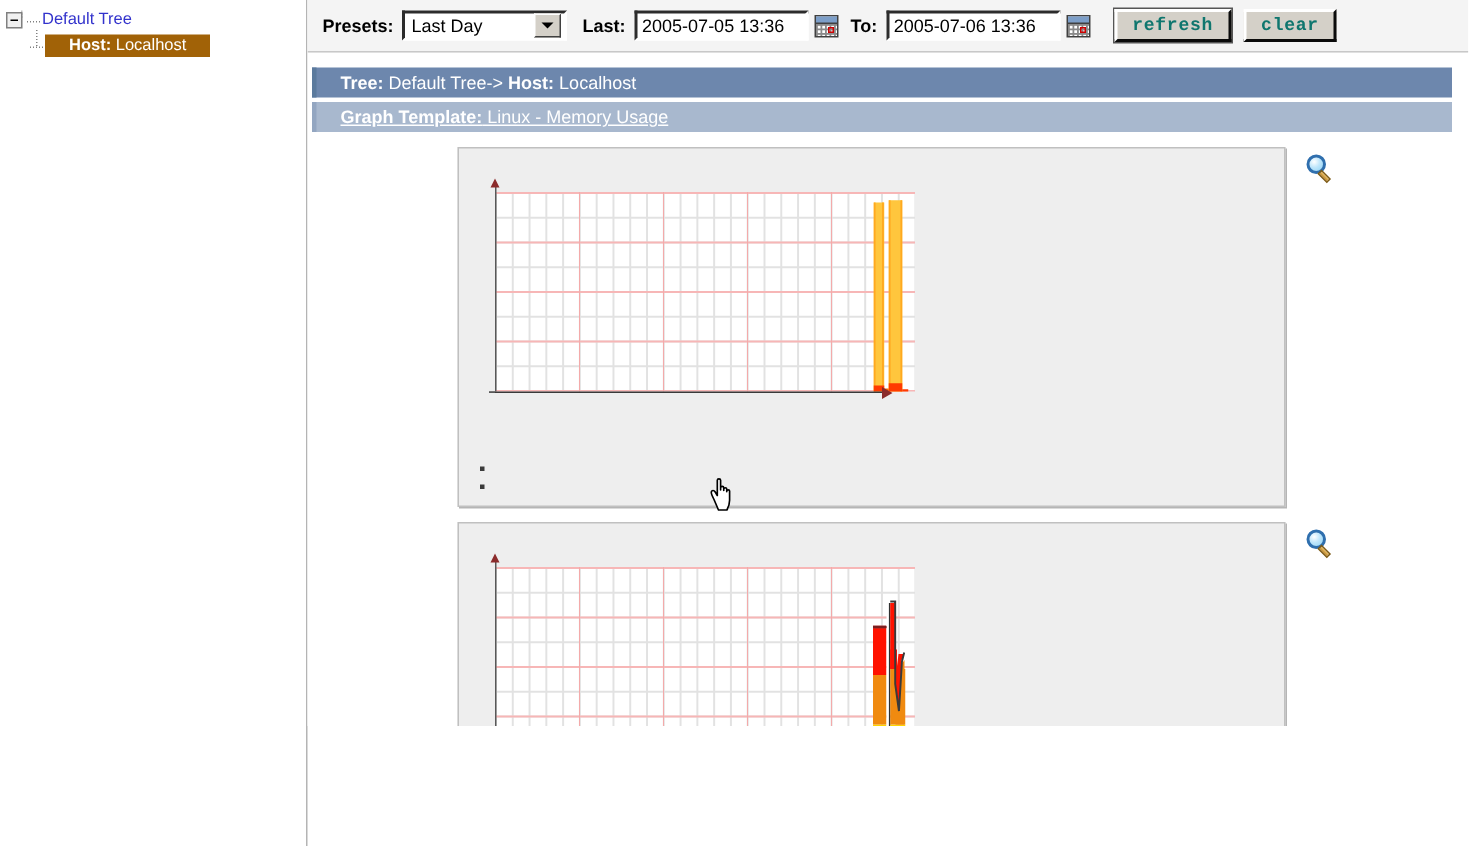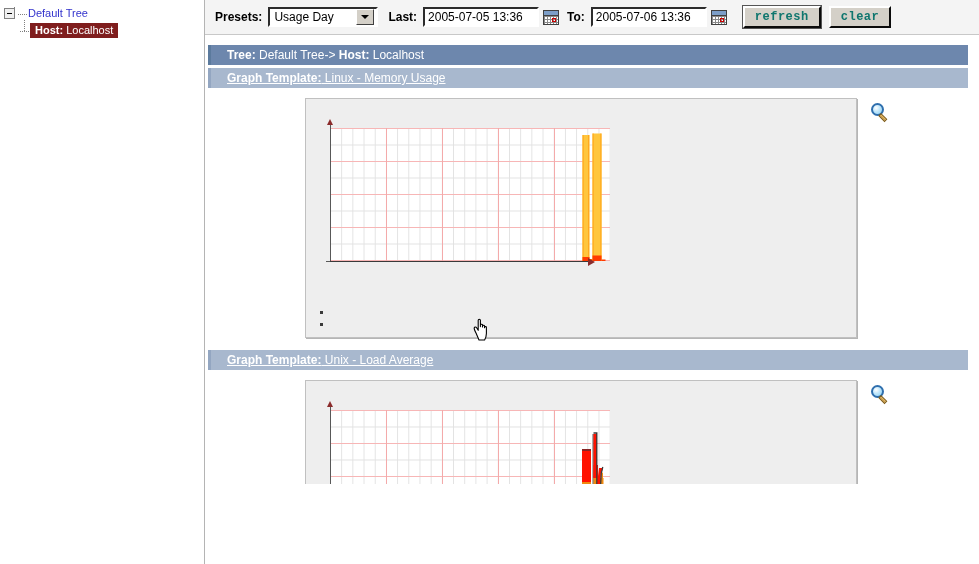--- a/index.html
+++ b/index.html
@@ -94,23 +94,23 @@
     background-size: 1px 2px;
   }
   .tree-link {
     color: #3333cc;
     font-size: 11px;
     line-height: 15px;
     text-decoration: none;
     cursor: pointer;
   }
   .tree-link.selected {
-    background: #7f1d1d;
+    background: #a16207;
     color: #ffffff;
-    padding: 0 5px;
+    padding: 0 16px;
   }
   .tree-link b { font-weight: bold; }
 
   
   #main {
     flex: 1 1 auto;
     height: 484px;
     position: relative;
     background: #ffffff;
     overflow: hidden;
@@ -440,21 +440,21 @@
     </div>
   </div>
 
   <div id="main">
 
     <div id="toolbar">
 
       <span class="tb-label">Presets:</span>
 
       <div class="w-select">
-        <span class="sel-text">Usage Day</span>
+        <span class="sel-text">Last Day</span>
         <span class="sel-btn"></span>
       </div>
 
       <span class="tb-label spaced">Last:</span>
       <input class="w-input date" type="text" value="2005-07-05 13:36" style="">
 
       <div class="cal-icon">
         <div class="cal-top"></div>
         <div class="cal-grid"></div>
         <div class="cal-sel"></div>
@@ -511,21 +511,20 @@
             <div class="legend-dot"></div>
           </div>
         </div>
 
         <div class="zoom-icon">
           <div class="lens"></div>
           <div class="handle"></div>
         </div>
       </div>
 
-      <div class="bar template-bar" style="margin-top:12px;"><b>Graph Template:</b><span class="norm"> Unix - Load Average</span></div>
 
       <div class="graph-row">
         <div class="graph-frame g2">
 
           <div class="plot" style="left:24px; top:29px; width:280px; height:133px;">
             <div class="grid-minor"></div>
             <div class="grid-major"></div>
           </div>
 
           <svg class="data-svg" style="left:24px; top:29px;" width="285" height="140" viewBox="0 0 285 140">

